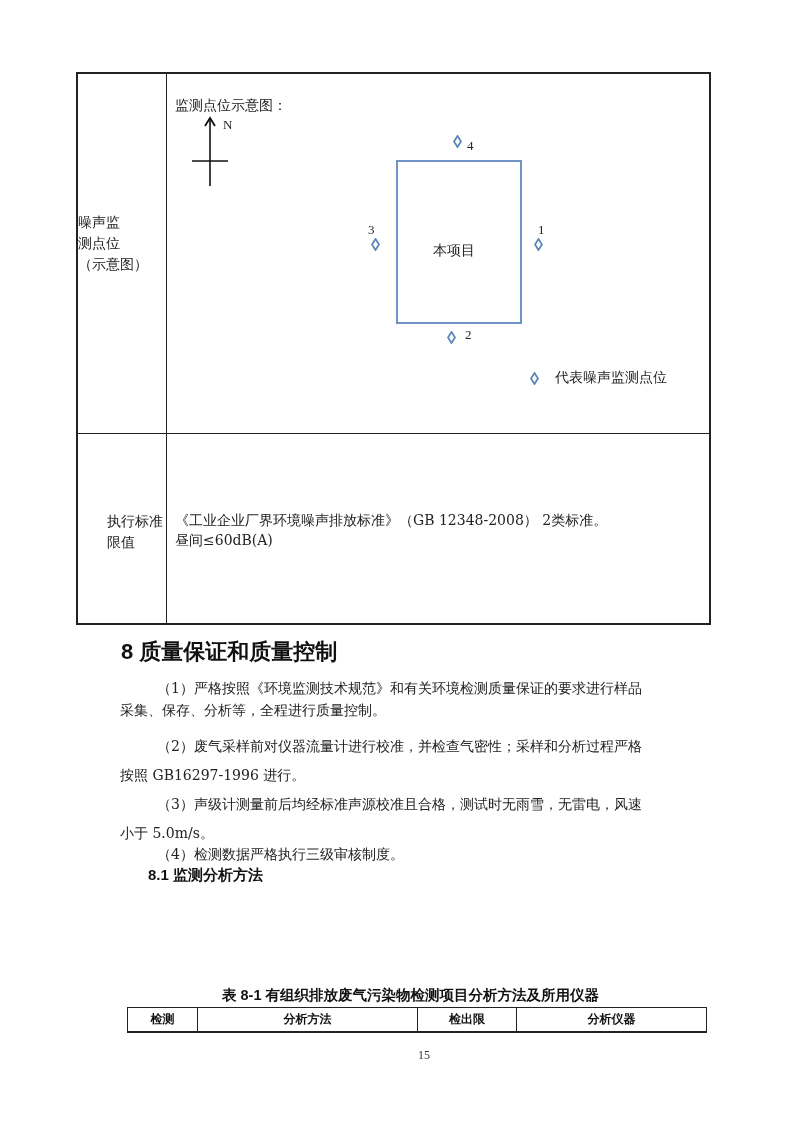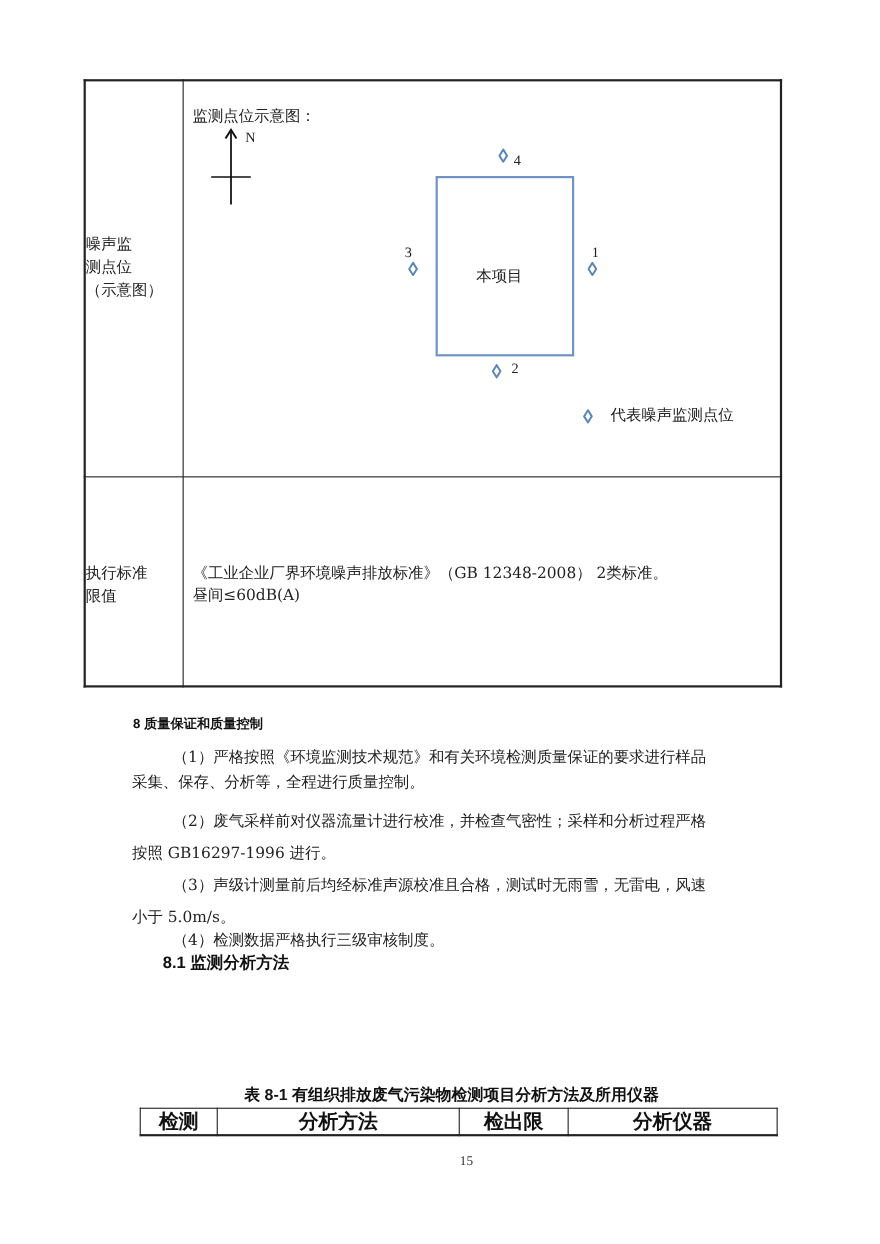--- a/index.html
+++ b/index.html
@@ -5,21 +5,21 @@
   html, body { margin: 0; padding: 0; background: #ffffff; }
   body { width: 800px; height: 1131px; position: relative; overflow: hidden;
          font-family: "DejaVu Serif", "Liberation Serif", serif; color: #111; }
   .abs { position: absolute; }
   .line { position: absolute; background: #222; }
   .label-cell { position: absolute; font-size: 14px; line-height: 21px; color: #222; }
   .diamond { position: absolute; width: 9px; height: 13px; }
   .num { position: absolute; font-size: 13px; color: #222; font-family: "Liberation Serif", serif; }
   .para { position: absolute; font-size: 14px; color: #222; white-space: nowrap; }
   .heading { position: absolute; font-weight: bold; font-family: "Liberation Sans", "DejaVu Sans", sans-serif; color: #111; }
-  .tbl-h { position: absolute; font-weight: bold; font-size: 18px; text-align: center;
+  .tbl-h { position: absolute; font-weight: bold; font-size: 12px; text-align: center;
            font-family: "Liberation Sans", "DejaVu Sans", sans-serif; line-height: 24px; top: 1007px; height: 24px; }
 </style>
 </head>
 <body>
 
 <div>
   <div class="line" style="left:76px;top:72px;width:635px;height:2px;"></div>
   <div class="line" style="left:76px;top:72px;width:2px;height:553px;"></div>
   <div class="line" style="left:709px;top:72px;width:2px;height:553px;"></div>
   <div class="line" style="left:76px;top:623px;width:635px;height:2px;"></div>
@@ -64,29 +64,29 @@
         <polygon points="4.5,1 8,6.5 4.5,12 1,6.5" fill="none" stroke="#5b87b8" stroke-width="1.8"></polygon>
       </svg>
     <div class="num" style="left:465px;top:327px;">2</div>
 
     <svg class="diamond" style="left:530px;top:372px;" viewBox="0 0 9 13">
         <polygon points="4.5,1 8,6.5 4.5,12 1,6.5" fill="none" stroke="#5b87b8" stroke-width="1.8"></polygon>
       </svg>
     <div class="para" style="left:555px;top:369px;font-size:14px;">代表噪声监测点位</div>
   </div>
 
-  <div class="label-cell" style="left:78px;top:511px;width:88px;">
+  <div class="label-cell" style="left:78px;top:511px;width:88px;padding-left:29px;">
     <div>执行标准</div>
     <div>限值</div>
   </div>
   <div class="para" style="left:175px;top:512px;font-size:14px;text-align:center;">《工业企业厂界环境噪声排放标准》（GB 12348-2008） 2类标准。</div>
   <div class="para" style="left:175px;top:532px;font-size:14px;">昼间≤60dB(A)</div>
 </div>
 
-<div class="heading" style="left:121px;top:637px;font-size:12px;margin-top:13px;">8 质量保证和质量控制</div>
+<div class="heading" style="left:121px;top:637px;font-size:22px;">8 质量保证和质量控制</div>
 
 <div class="para" style="left:157px;top:680px;">（1）严格按照《环境监测技术规范》和有关环境检测质量保证的要求进行样品</div>
 <div class="para" style="left:120px;top:702px;">采集、保存、分析等，全程进行质量控制。</div>
 
 <div class="para" style="left:157px;top:738px;">（2）废气采样前对仪器流量计进行校准，并检查气密性；采样和分析过程严格</div>
 <div class="para" style="left:120px;top:767px;">按照 GB16297-1996 进行。</div>
 
 <div class="para" style="left:157px;top:796px;">（3）声级计测量前后均经标准声源校准且合格，测试时无雨雪，无雷电，风速</div>
 <div class="para" style="left:120px;top:825px;">小于 5.0m/s。</div>
 

